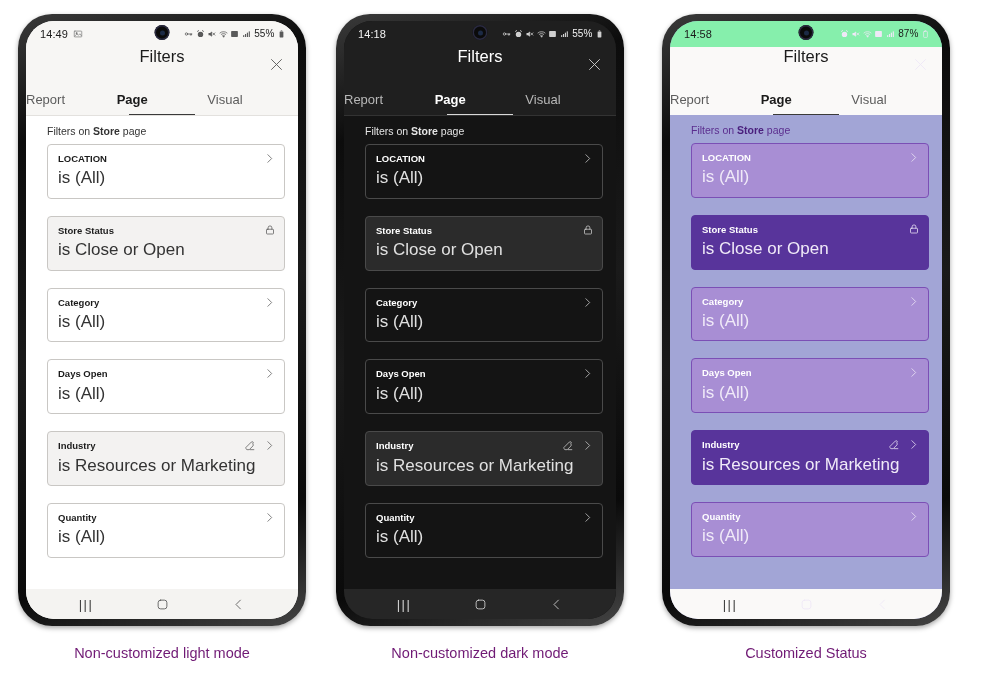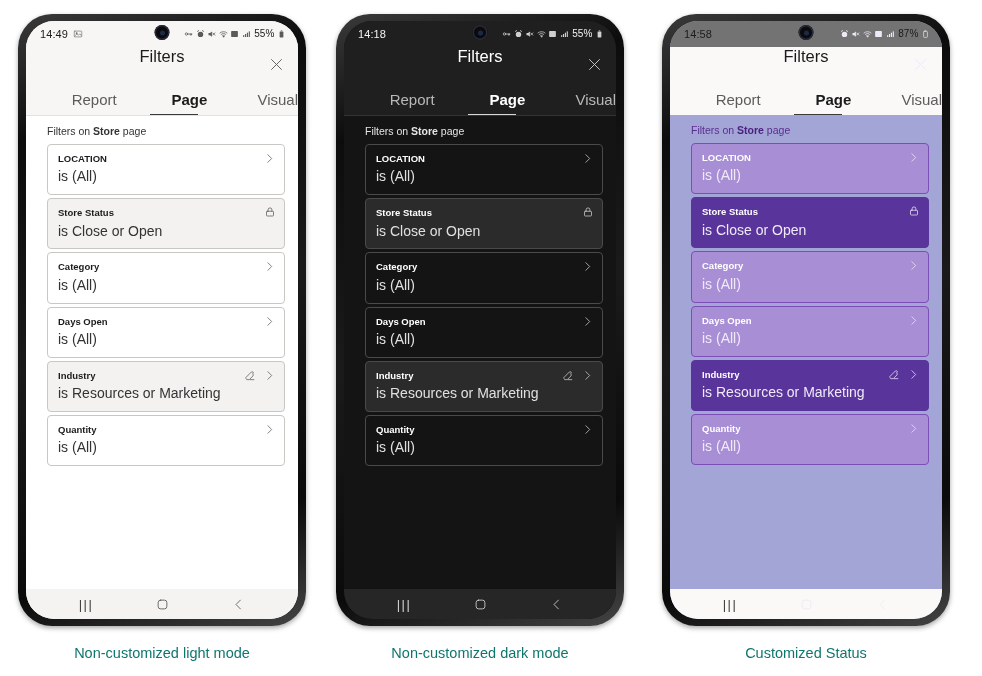--- a/index.html
+++ b/index.html
@@ -122,25 +122,24 @@
   .tabs {
     height: 32px;
     flex: 0 0 32px;
     display: flex;
     align-items: stretch;
   }
   .tab {
     flex: 1 1 0;
     display: flex;
     align-items: center;
-    justify-content: flex-end;
-    font-size: 15px;
+    justify-content: flex-start;
+    font-size: 13px;
     position: relative;
     cursor: pointer;
-    margin-left: 24px;
   }
   .tab.active { font-weight: 700; }
   .tab.active::after {
     content: "";
     position: absolute;
     left: 14%;
     right: 14%;
     bottom: 0;
     height: 1.5px;
   }
@@ -156,33 +155,33 @@
     padding: 9px 0 7px 13px;
   }
   .filters-on b { font-weight: 700; }
 
   .cards { padding: 0 13px; }
 
   .fcard {
     border-radius: 4px;
     border: 1px solid transparent;
     padding: 8px 10px 9px 10px;
-    margin-bottom: 3px;
+    margin-bottom: 17px;
     position: relative;
     cursor: pointer;
     box-sizing: border-box;
   }
   .fcard-title {
     font-size: 9.5px;
     font-weight: 700;
     line-height: 1.2;
     padding-right: 34px;
   }
   .fcard-value {
-    font-size: 14px;
+    font-size: 17px;
     font-weight: 400;
     margin-top: 4px;
     line-height: 1.2;
   }
   .fcard-icons {
     position: absolute;
     right: 8px;
     top: 7px;
     display: flex;
     align-items: center;
@@ -245,21 +244,21 @@
   .t-dark .fcard       { background: #141414; border-color: #4a4a4a; }
   .t-dark .fcard.locked { background: #2b2b2b; border-color: #4a4a4a; }
   .t-dark .fcard.applied { background: #2b2b2b; border-color: #4a4a4a; }
   .t-dark .fcard-title { color: #ffffff; }
   .t-dark .fcard-value { color: #e0e0e0; }
   .t-dark .icn         { color: #cfcfcf; }
   .t-dark .navbar      { background: #262626; color: #d2d2d2; }
 
   
   .t-custom .screen      { background: #a2a5d6; }
-  .t-custom .statusbar   { background: #737373; color: #1b1b1b; }
+  .t-custom .statusbar   { background: #86efac; color: #1b1b1b; }
   .t-custom .header      { background: #faf9f8; color: #1b1b1b; }
   .t-custom .close-btn   { color: #333; }
   .t-custom .tabs        { background: #faf9f8; }
   .t-custom .tab         { color: #5c5c5c; }
   .t-custom .tab.active  { color: #1b1b1b; }
   .t-custom .tab.active::after { background: #3a3a3a; }
   .t-custom .fbody       { background: #a2a5d6; }
   .t-custom .filters-on  { color: #5b2d8e; }
   .t-custom .filters-on b { color: #4a1f7d; }
   .t-custom .fcard       { background: #a88ed4; border-color: #7b4fb5; }
@@ -268,21 +267,21 @@
   .t-custom .fcard-title { color: #ffffff; }
   .t-custom .fcard-value { color: #f0eaf8; }
   .t-custom .icn         { color: #efe8f7; }
   .t-custom .navbar      { background: #faf9f8; color: #3c3c3c; }
 
   
   .caption {
     position: absolute;
     text-align: center;
     font-size: 14.5px;
-    color: #0f766e;
+    color: #701a75;
     width: 300px;
     top: 645px;
   }
   .caption.c1 { left: 12px; }
   .caption.c2 { left: 330px; }
   .caption.c3 { left: 656px; }
 </style>
 </head>
 <body>
 

